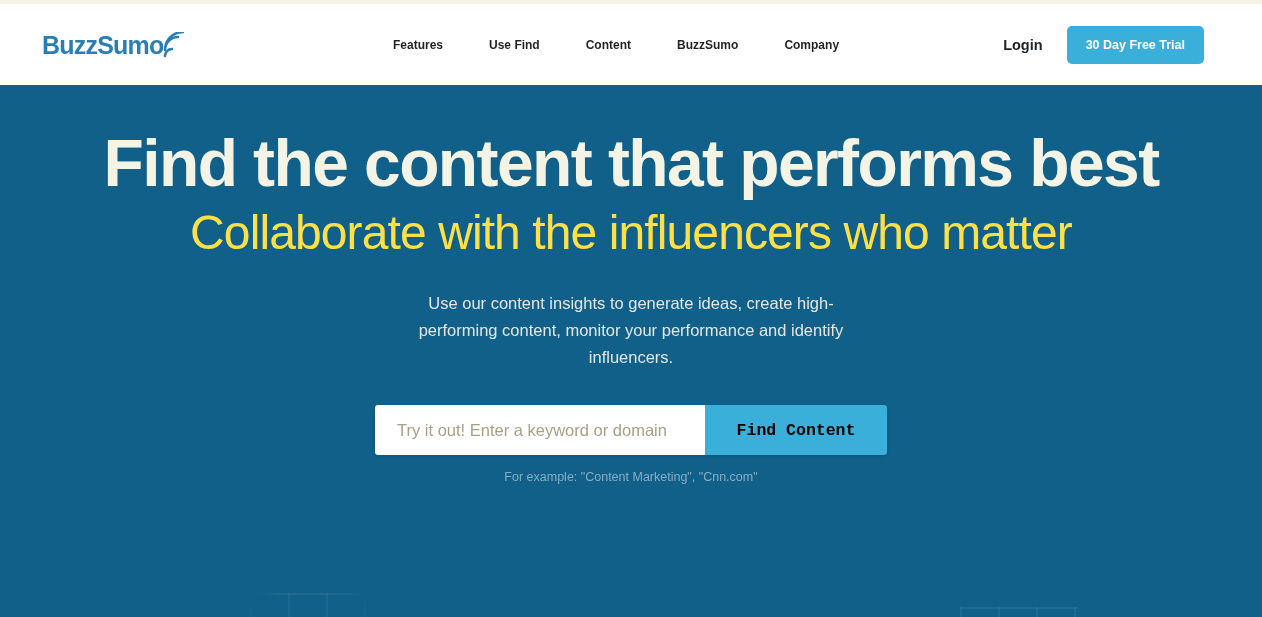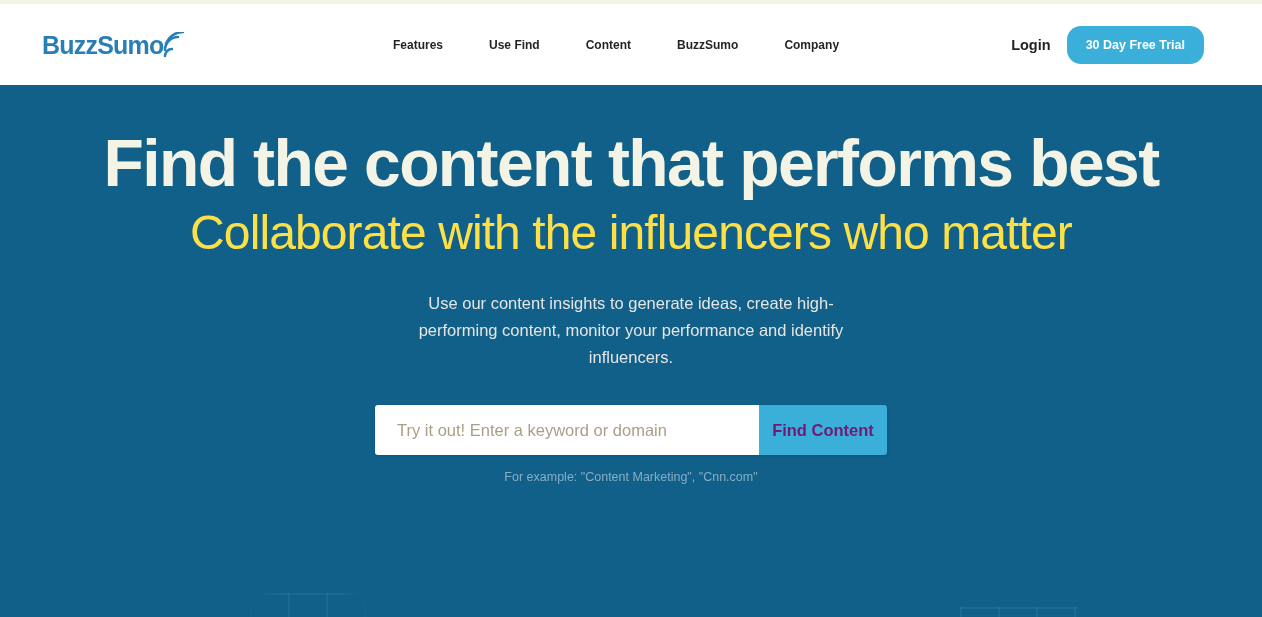--- a/index.html
+++ b/index.html
@@ -52,31 +52,31 @@
     padding:10px 0;
     margin-right:46px;
     cursor:pointer;
   }
   .nav-item:last-child { margin-right:12px; }
 
   
   .header-right {
     position:absolute; right:58px; top:50%;
     transform:translateY(-50%);
-    display:flex; align-items:center; gap:16px;
+    display:flex; align-items:center; gap:24px;
   }
   .login-link {
     font-size:14.5px; font-weight:bold;
     color:#1f2326; text-decoration:none;
     cursor:pointer; white-space:nowrap;
   }
   .trial-btn {
     background:#3aafd9; color:#ffffff;
     font-size:12.5px; font-weight:bold;
-    border:none; border-radius:14px;
+    border:none; border-radius:5px;
     padding:12px 19px;
     cursor:pointer; white-space:nowrap;
     font-family:"Liberation Sans", sans-serif;
   }
 
   
   .hero {
     position:relative;
     width:100%; height:532px;
     background:#106089;
@@ -137,25 +137,25 @@
   }
   .search-input {
     flex:1; border:none; outline:none;
     background:#ffffff;
     font-size:16.5px; color:#4a4a4a;
     padding:12px 22px;
     font-family:"Liberation Sans", sans-serif;
   }
   .search-input::placeholder { color:#a99f86; opacity:1; }
   .search-btn {
-    width:128px; border:none;
-    background:#3aafd9; color:#701a75;
+    width:182px; border:none;
+    background:#3aafd9; color:#000000;
     font-size:16.5px; font-weight:bold;
     cursor:pointer;
-    font-family:Liberation Sans, sans-serif;
+    font-family:Liberation Mono, monospace;
   }
   .search-hint {
     margin-top:15px;
     font-size:12.5px;
     color:#88adc4;
   }
 </style>
 </head>
 <body>
 

